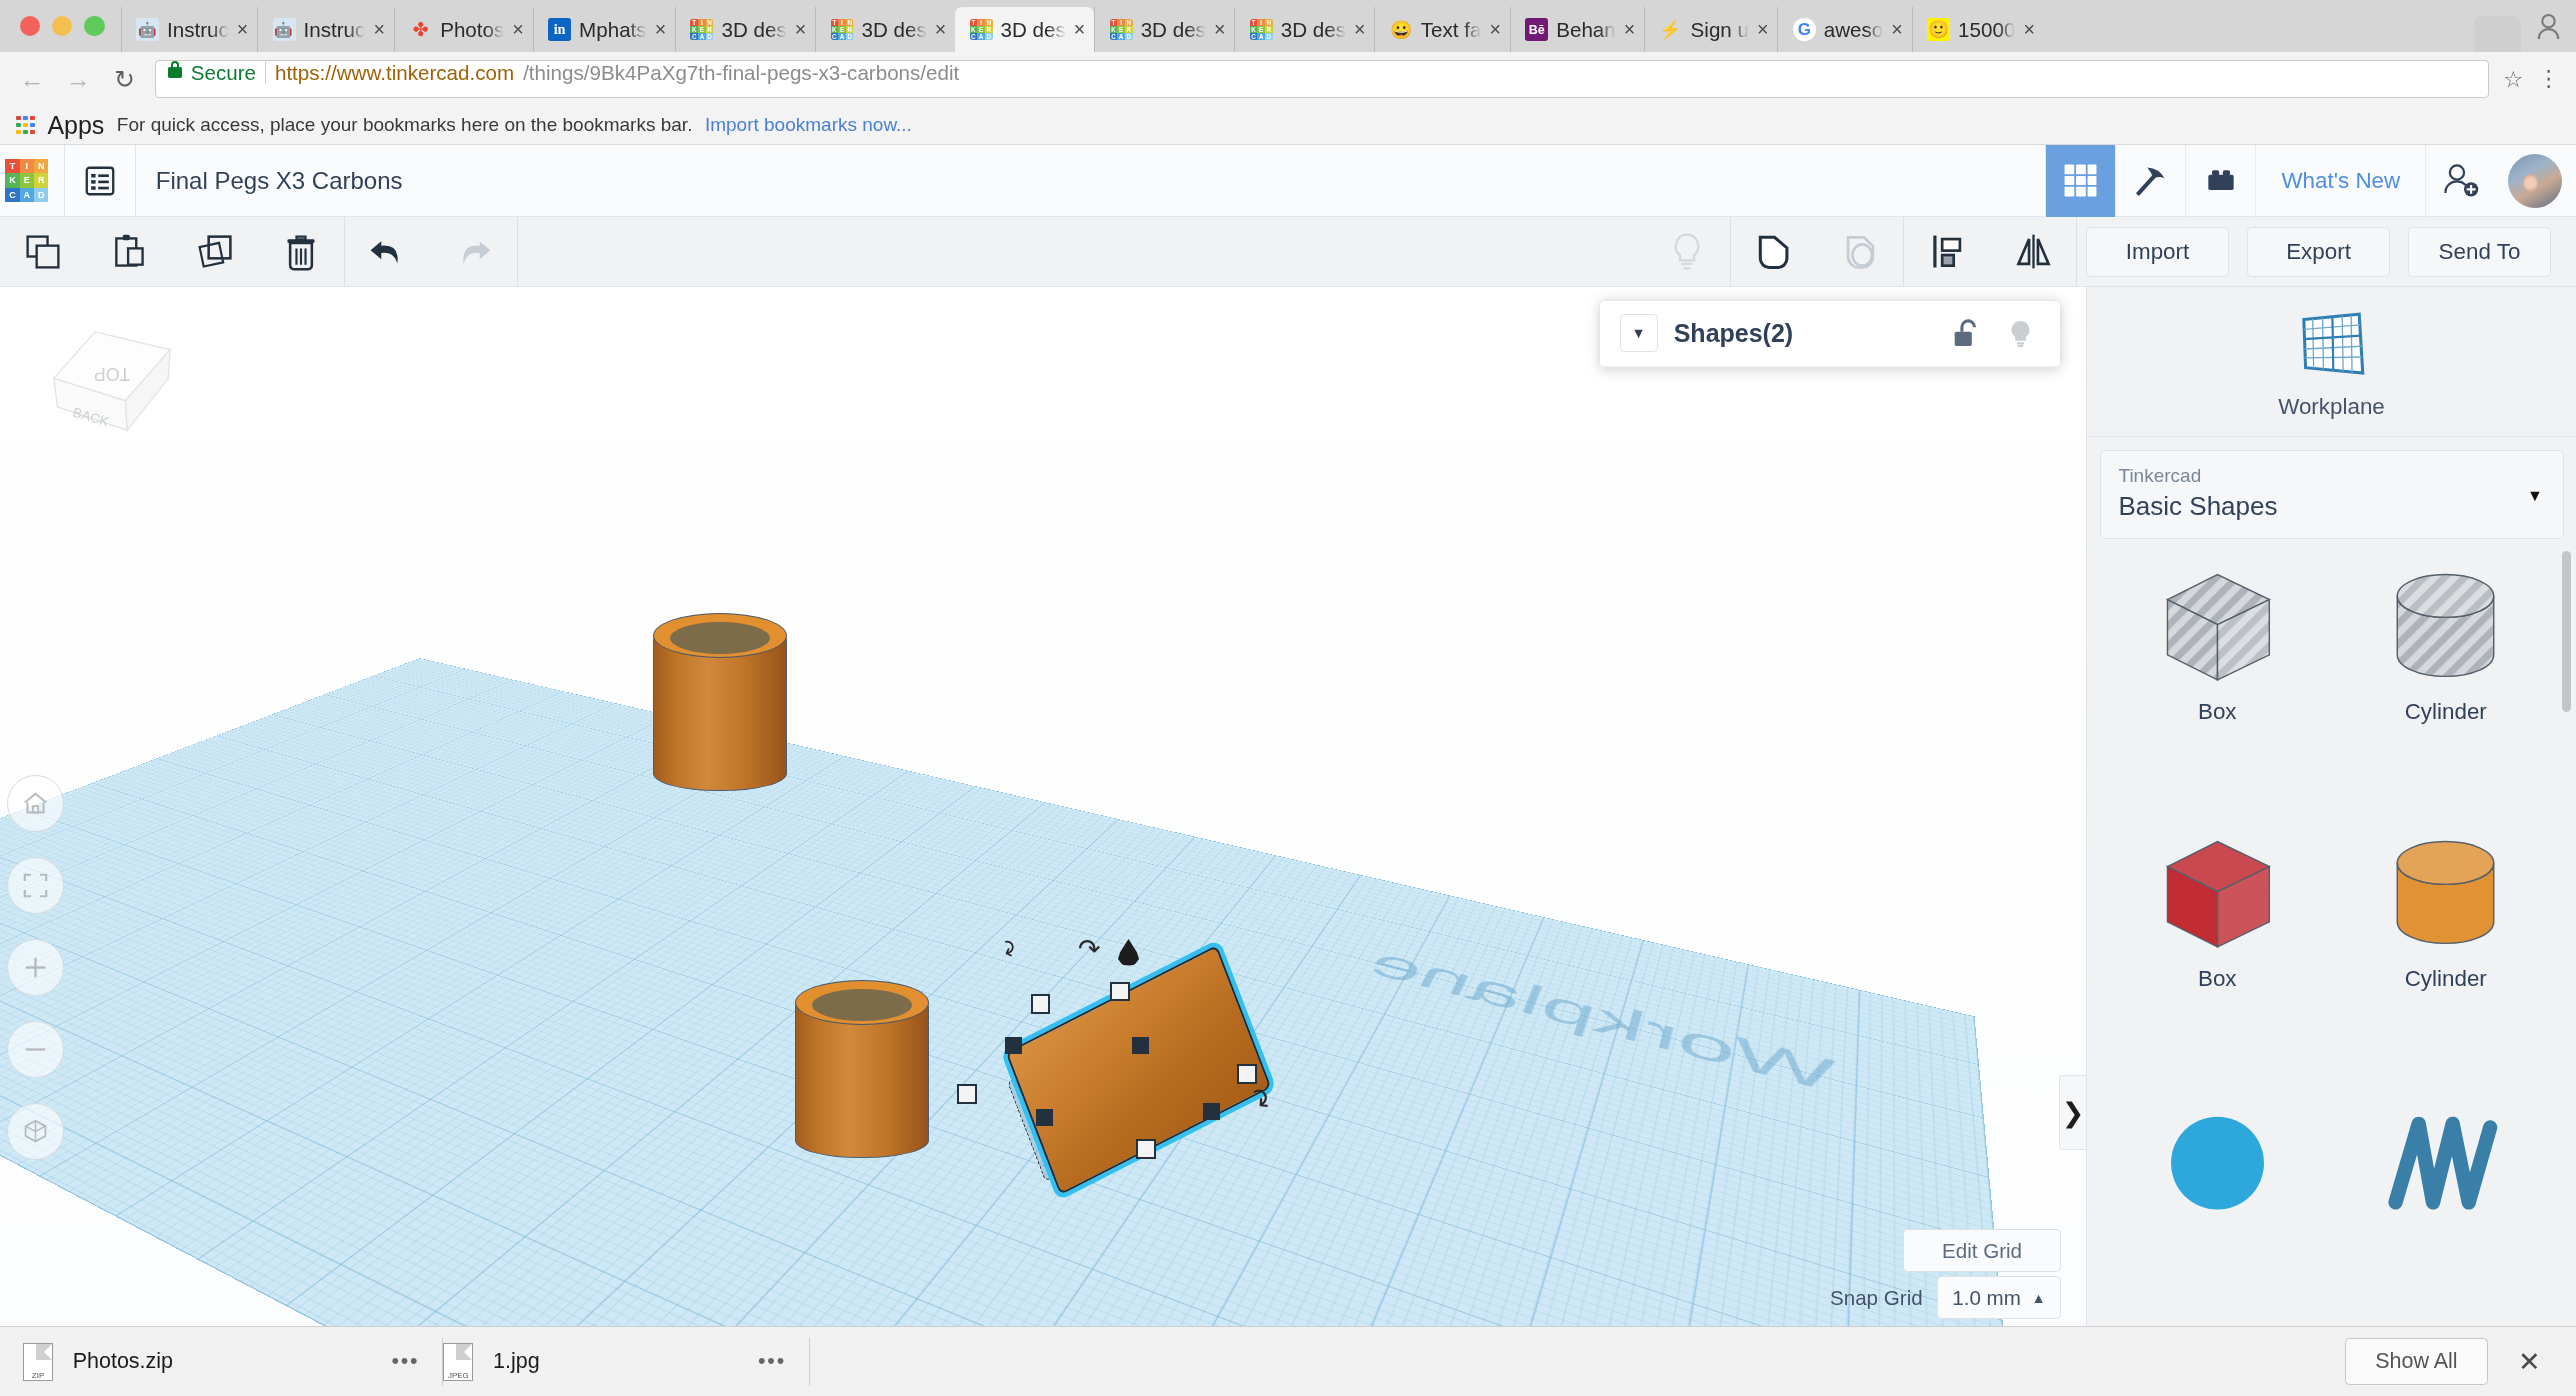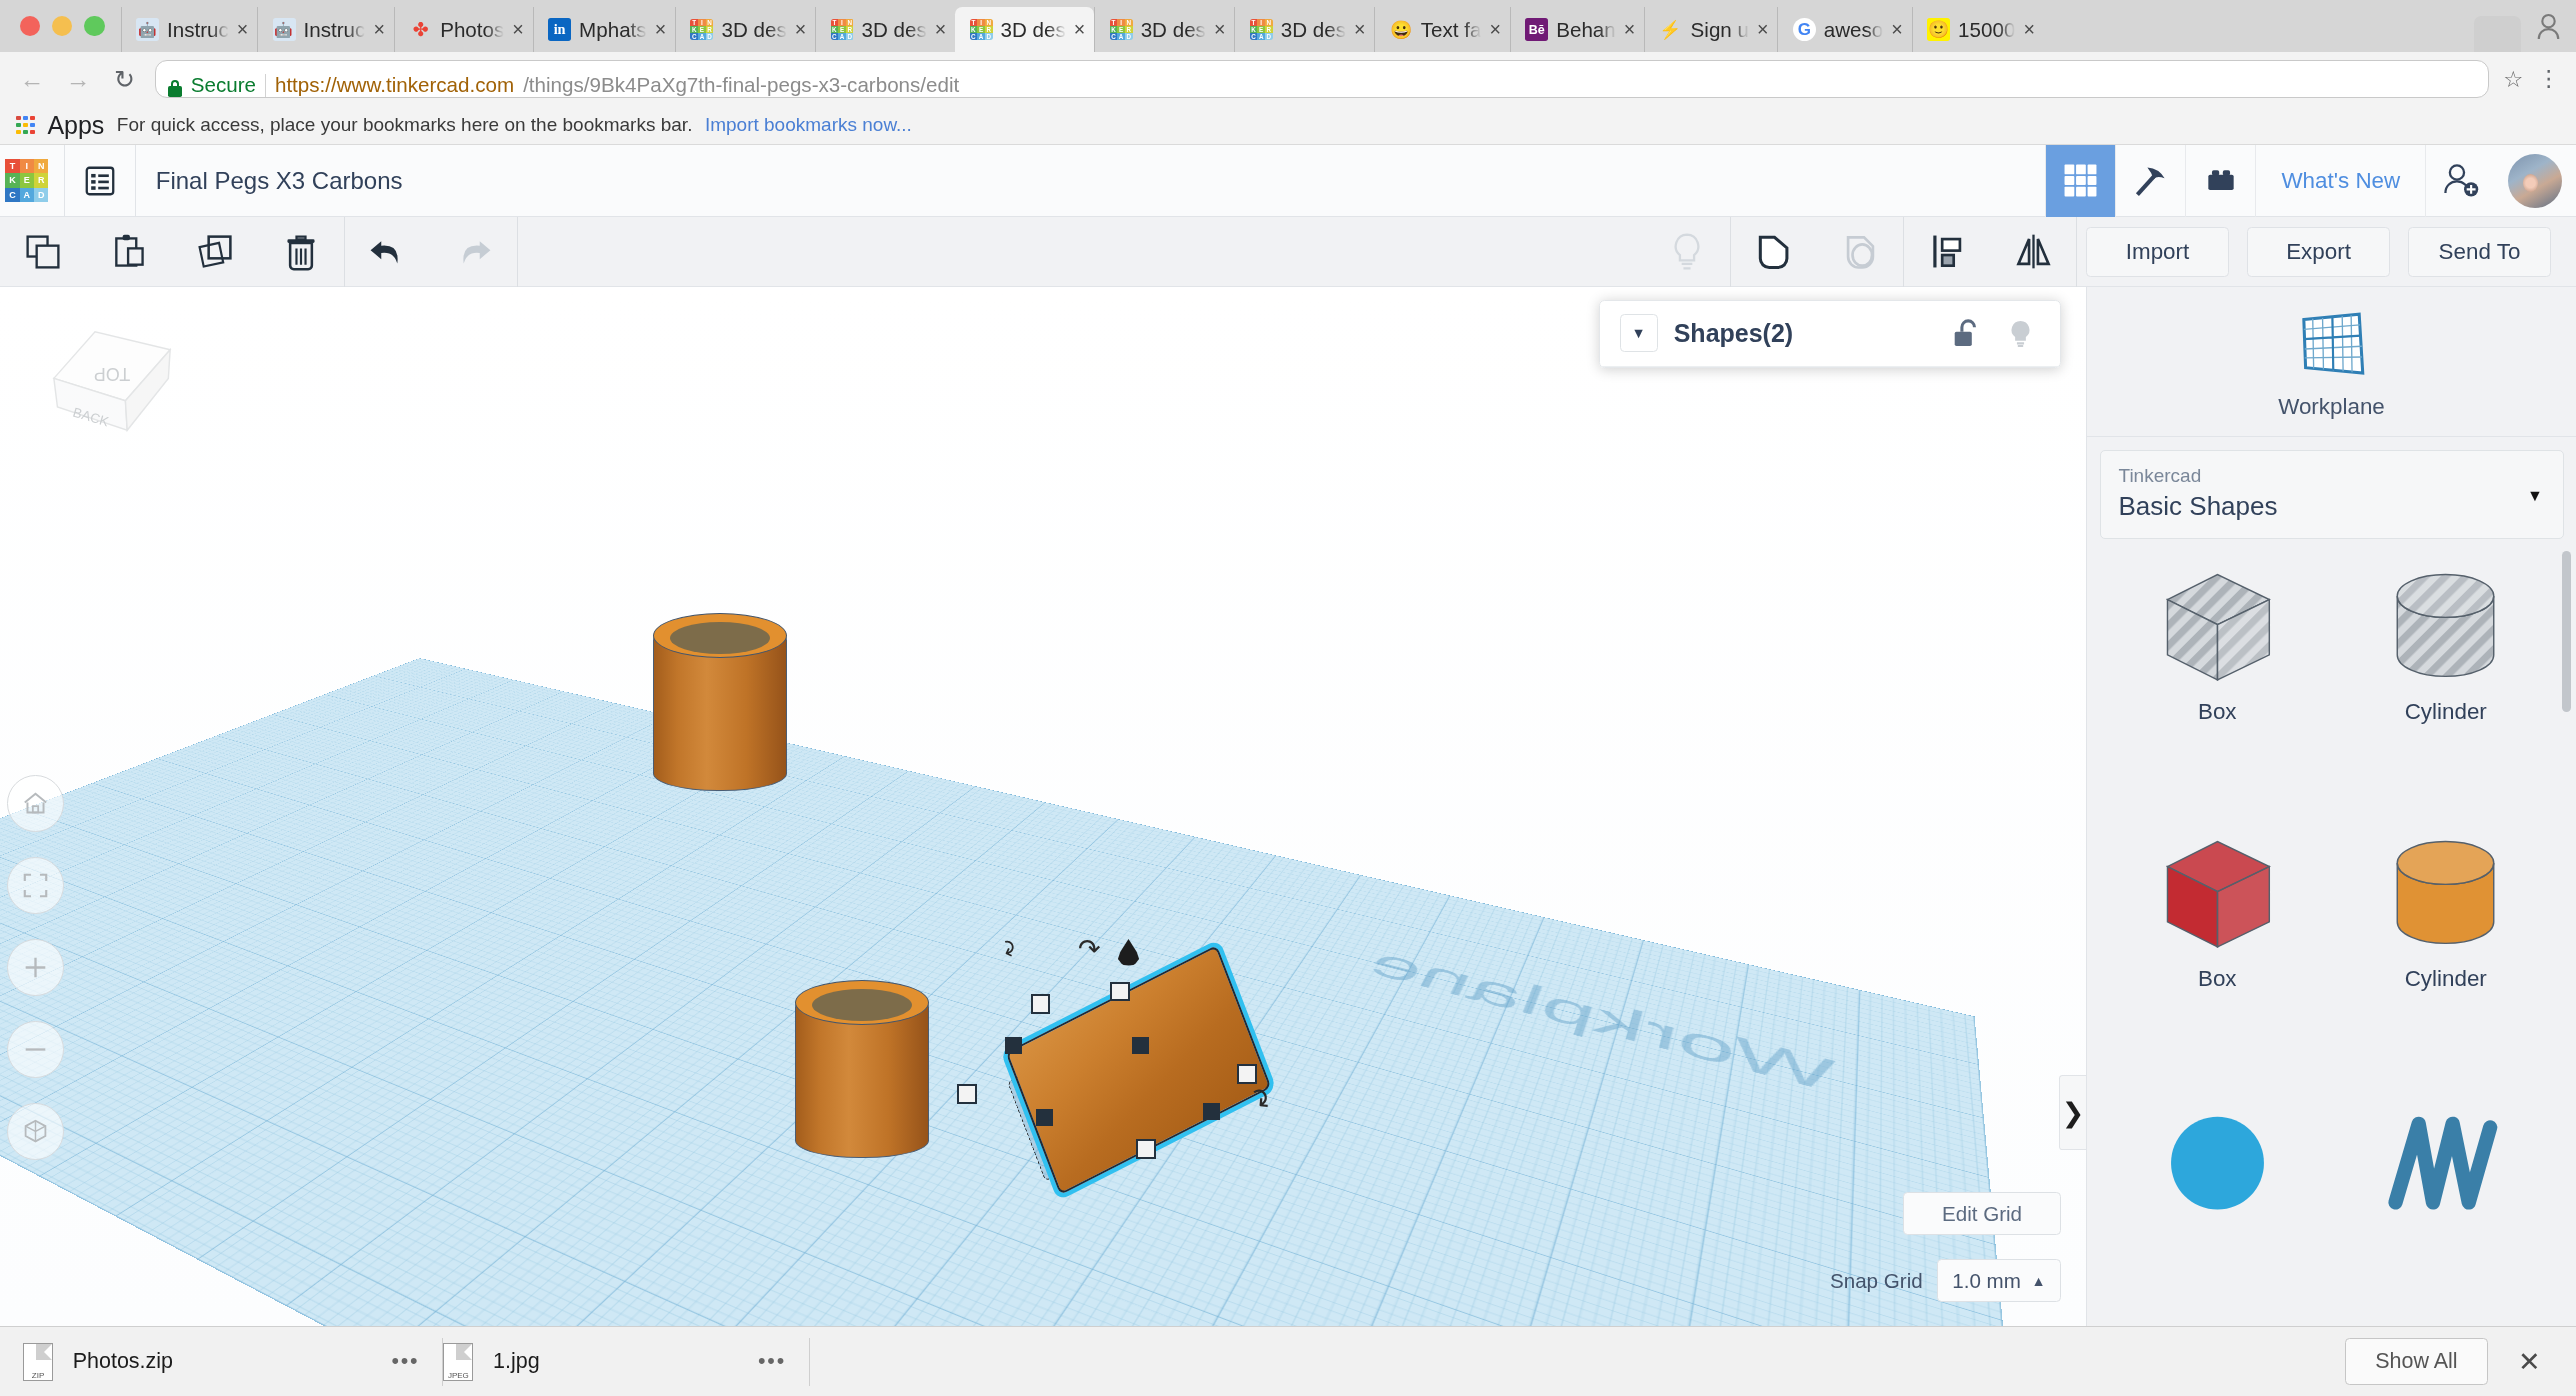--- a/index.html
+++ b/index.html
@@ -61,21 +61,21 @@
 
   
   .navbar {
     height: 54px; background: #f3f3f3; display: flex; align-items: center;
     padding: 0 16px; gap: 14.3px; flex: 0 0 54px;
   }
   .nav-icon { width: 32px; height: 32px; display:flex; align-items:center; justify-content:center; color:#b4b4b4; font-size: 25px; cursor: pointer; }
   .nav-icon.enabled { color: #5f6368; }
   .omnibox {
     flex: 1; height: 38px; background: #fff; border: 0.9px solid #c9c9c9;
-    border-radius: 12px; display: flex; align-items: flex-end; padding: 0 12.5px; gap: 9px;
+    border-radius: 4px; display: flex; align-items: flex-start; padding: 0 12.5px; gap: 9px;
     font-size: 20.6px;
   }
   .lock { width: 13.4px; height: 17px; position: relative; display:inline-block; }
   .lock-body { position:absolute; bottom:0; width:13.4px; height:10.7px; background:#0a7c2f; border-radius:1.8px; }
   .lock-shackle { position:absolute; top:0; left:2.7px; width:8px; height:8px; border:2.2px solid #0a7c2f; border-bottom:none; border-radius:4.5px 4.5px 0 0; }
   .secure-txt { color: #0a7c2f; font-size: 20.6px; }
   .omni-sep { width: 0.9px; height: 23px; background: #d2d2d2; }
   .url-host { color: #a16207; }
   .url-rest { color: #8c8c8c; }
   .star-icon { color: #6b6b6b; font-size: 22.4px; cursor: pointer; }
@@ -242,21 +242,21 @@
   .sp-body { padding: 27px 0 30px; display:flex; justify-content:center; gap: 63px; }
   .sp-swatch-wrap { width: 134px; display:flex; flex-direction:column; align-items:center; gap: 16px; cursor:pointer; }
   .sp-swatch { width: 79px; height: 79px; border-radius: 50%; box-shadow: 0 0 0 8px #ffffff, 0 0.9px 4.5px rgba(0,0,0,.14); }
   .sp-swatch.solid { background:#e8882e; }
   .sp-swatch.hole {
     background: repeating-linear-gradient(135deg,#b7b7b7 0 8px,#d6d6d6 8px 16px);
   }
   .sp-label { font-size: 22.4px; color:#44536b; }
 
   
-  .grid-ctls { position:absolute; right: 25px; bottom: 24px; display:flex; flex-direction:column; align-items:flex-end; gap: 24px; }
+  .grid-ctls { position:absolute; right: 25px; bottom: 7px; display:flex; flex-direction:column; align-items:flex-end; gap: 4px; }
   .edit-grid-btn {
     min-width: 158px; height: 43px; border:0.9px solid #dde1e5; border-radius:4.5px; background:#fafbfc;
     display:flex; align-items:center; justify-content:center; font-size:20.6px; color:#5c6b80; cursor:pointer;
   }
   .snap-row { display:flex; align-items:center; gap: 14.3px; }
   .snap-label { font-size: 20.6px; color:#44536b; }
   .snap-select {
     min-width: 124px; height: 43px; border:0.9px solid #dde1e5; border-radius:4.5px; background:#fafbfc;
     display:flex; align-items:center; justify-content:center; gap:10.7px; font-size:20.6px; color:#44536b; cursor:pointer;
   }

